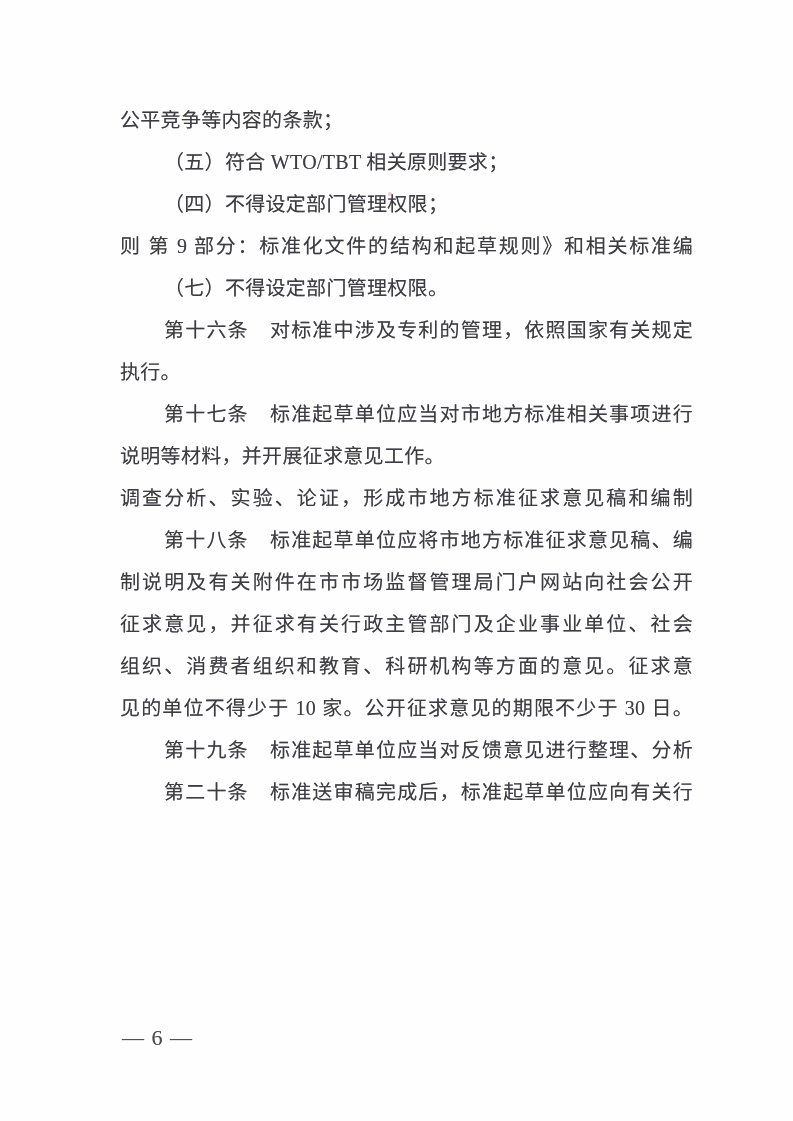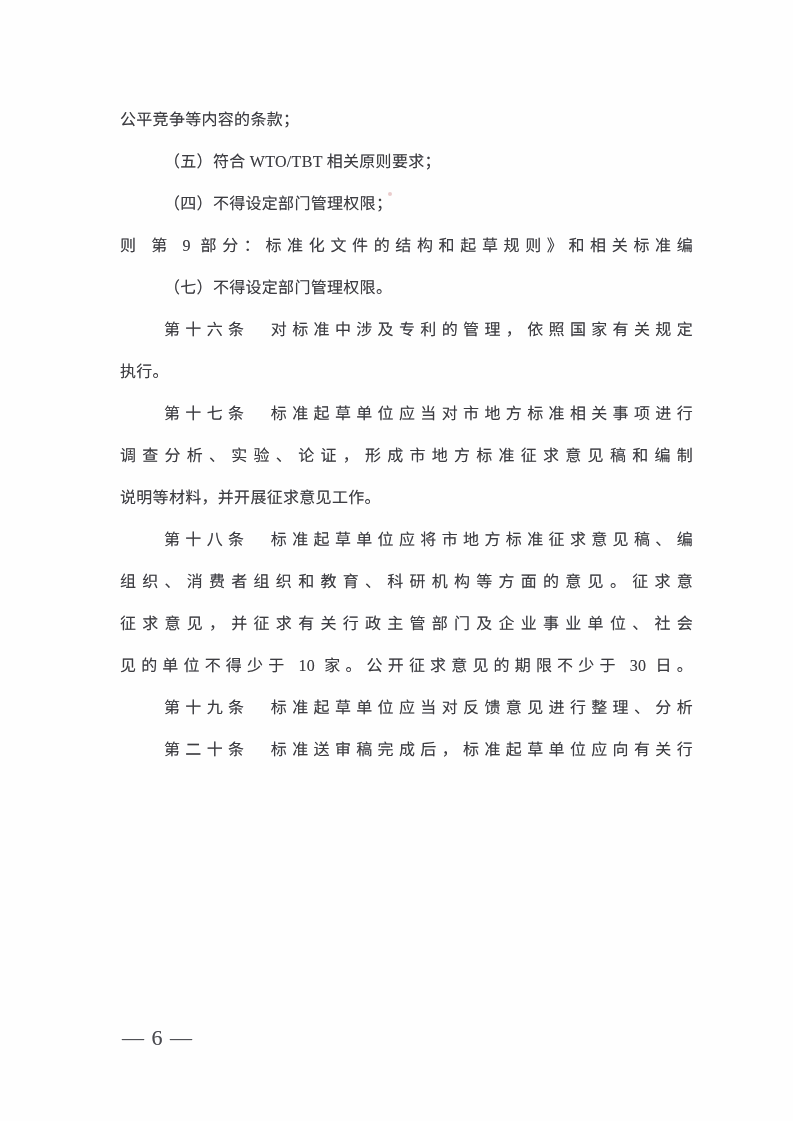--- a/index.html
+++ b/index.html
@@ -24,21 +24,21 @@
     top: 99px;
     width: 573px;
   }
   .para {
     margin: 0;
     padding: 0;
   }
   .line {
     height: 42px;
     line-height: 42px;
-    font-size: 16px;
+    font-size: 20px;
     letter-spacing: 0.3px;
     text-align: justify;
     text-align-last: justify;
     overflow: hidden;
     white-space: normal;
     
     text-shadow: 0 0 0.4px rgba(70,70,75,0.45);
   }
   .line.indent {
     padding-left: 44px; 
@@ -87,27 +87,28 @@
       </div>
       <div class="para">
         <div class="line indent final">（七）不得设定部门管理权限。</div>
       </div>
       <div class="para">
         <div class="line indent">第十六条　对标准中涉及专利的管理，依照国家有关规定</div>
         <div class="line final">执行。</div>
       </div>
       <div class="para">
         <div class="line indent">第十七条　标准起草单位应当对市地方标准相关事项进行</div>
+        <div class="line final">说明等材料，并开展征求意见工作。</div>
         <div class="line">调查分析、实验、论证，形成市地方标准征求意见稿和编制</div>
-        <div class="line final">说明等材料，并开展征求意见工作。</div>
       </div>
       <div class="para">
         <div class="line indent">第十八条　标准起草单位应将市地方标准征求意见稿、编</div>
+        <div class="line">制说明及有关附件在市市场监督管理局门户网站向社会公开</div>
+        <div class="line">征求意见，并征求有关行政主管部门及企业事业单位、社会</div>
         <div class="line">组织、消费者组织和教育、科研机构等方面的意见。征求意</div>
-        <div class="line">征求意见，并征求有关行政主管部门及企业事业单位、社会</div>
         <div class="line">见的单位不得少于 10 家。公开征求意见的期限不少于 30 日。</div>
       </div>
       <div class="para">
         <div class="line indent">第十九条　标准起草单位应当对反馈意见进行整理、分析</div>
       </div>
       <div class="para">
         <div class="line indent">第二十条　标准送审稿完成后，标准起草单位应向有关行</div>
       </div>
     </div>
   <div class="speck"></div>

